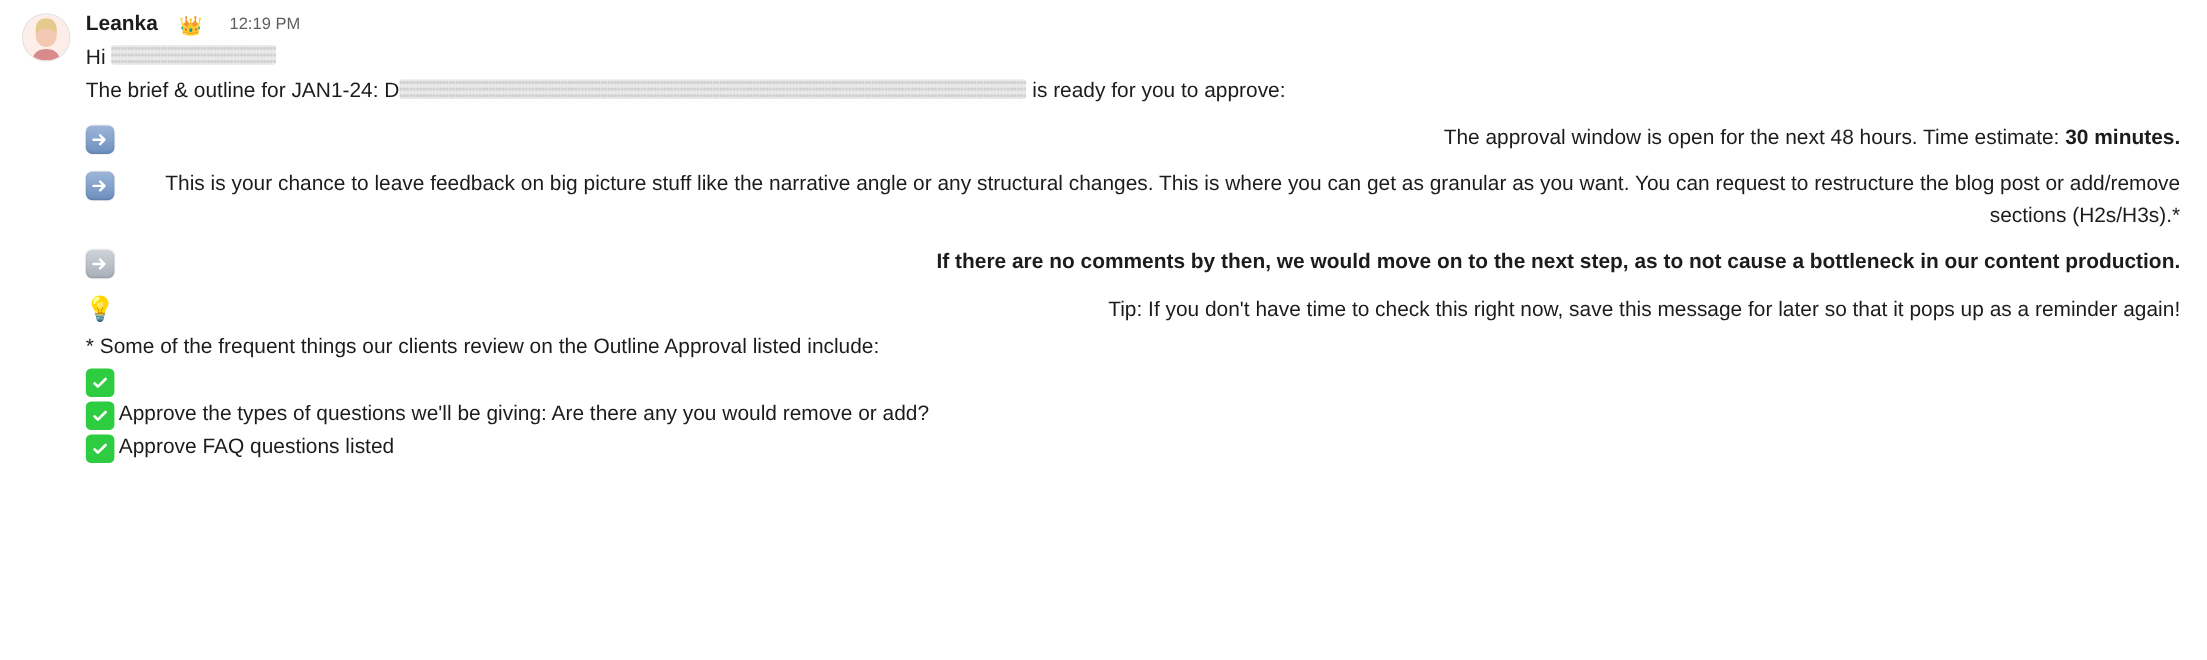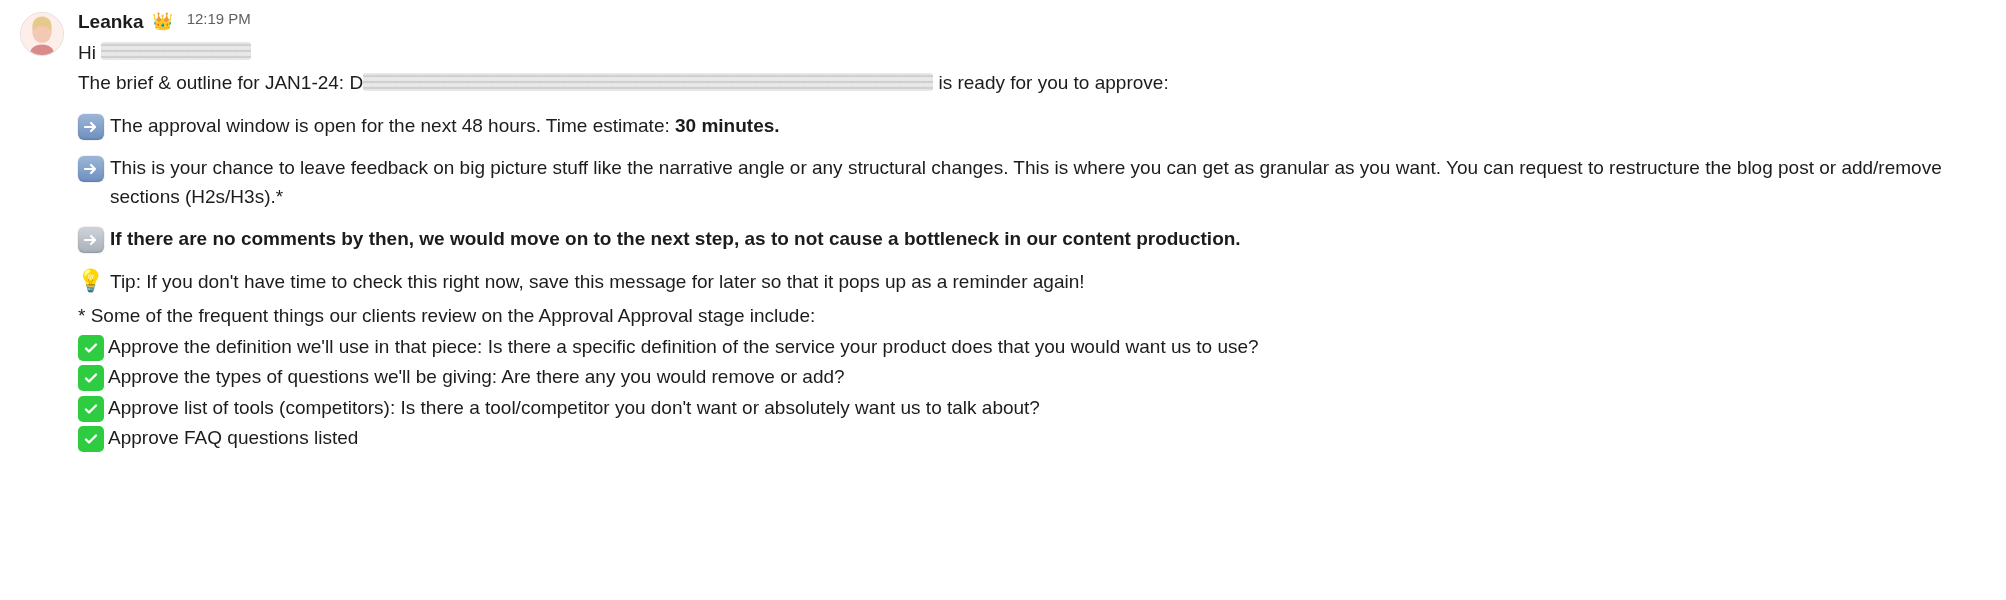--- a/index.html
+++ b/index.html
@@ -29,22 +29,22 @@
     overflow: hidden;
     display: flex;
     align-items: flex-end;
     justify-content: center;
     background: #fdf1ef;
   }
   .avatar svg { width: 100%; height: 100%; }
   .content { flex: 1; padding-right: 24px; }
   .header-line {
     display: flex;
-    align-items: flex-start;
-    gap: 9px;
+    align-items: center;
+    gap: 20px;
     margin-bottom: 2px;
   }
   .sender {
     font-weight: 800;
     font-size: 19px;
     color: #1d1c1d;
   }
   .status-emoji {
     font-size: 17px;
     position: relative;
@@ -69,20 +69,21 @@
       #e8e8e8;
     background-size: 6px 6px, 6px 6px, auto;
     position: relative;
     top: -2px;
   }
   .bullet {
     display: flex;
     align-items: flex-start;
     gap: 6px;
     margin: 14px 0 6px 0;
+    text-align: right;
   }
   .arrow-box {
     flex: 0 0 26px;
     width: 26px;
     height: 26px;
     border-radius: 6px;
     display: flex;
     align-items: center;
     justify-content: center;
     margin-top: 2px;
@@ -191,49 +192,40 @@
       </span>
       <div class="bullet-text bold"> If there are no comments by then, we would move on to the next step, as to not cause a bottleneck in our content production.</div>
     </div>
 
     <div class="bullet">
       <span class="bulb">💡</span>
       <div class="bullet-text">Tip: If you don't have time to check this right now, save this message for later so that it pops up as a reminder again!</div>
     </div>
 
 
-    <div class="line review-intro">*  Some of the frequent things our clients review on the Approval Approval stage include:</div>
+    <div class="line review-intro">*  Some of the frequent things our clients review on the Outline Approval listed include:</div>
 
     <div class="check-line">
       <span class="check">
         <svg viewBox="0 0 16 16">
             <path d="M3 8.5 l3 3 7-7" stroke="#fff" stroke-width="2.4" fill="none" stroke-linecap="round" stroke-linejoin="round"></path>
           </svg>
       </span>
-      <span>Approve the definition we'll use in that piece: Is there a specific definition of the service your product does that you would want us to use?</span>
     </div>
     <div class="check-line">
       <span class="check">
         <svg viewBox="0 0 16 16">
             <path d="M3 8.5 l3 3 7-7" stroke="#fff" stroke-width="2.4" fill="none" stroke-linecap="round" stroke-linejoin="round"></path>
           </svg>
       </span>
       <span>Approve the types of questions we'll be giving: Are there any you would remove or add?</span>
     </div>
     <div class="check-line">
       <span class="check">
         <svg viewBox="0 0 16 16">
             <path d="M3 8.5 l3 3 7-7" stroke="#fff" stroke-width="2.4" fill="none" stroke-linecap="round" stroke-linejoin="round"></path>
           </svg>
       </span>
-      <span>Approve list of tools (competitors): Is there a tool/competitor you don't want or absolutely want us to talk about?</span>
-    </div>
-    <div class="check-line">
-      <span class="check">
-        <svg viewBox="0 0 16 16">
-            <path d="M3 8.5 l3 3 7-7" stroke="#fff" stroke-width="2.4" fill="none" stroke-linecap="round" stroke-linejoin="round"></path>
-          </svg>
-      </span>
       <span>Approve FAQ questions listed</span>
     </div>
 
   </div>
 </div>
 
 </body></html>

